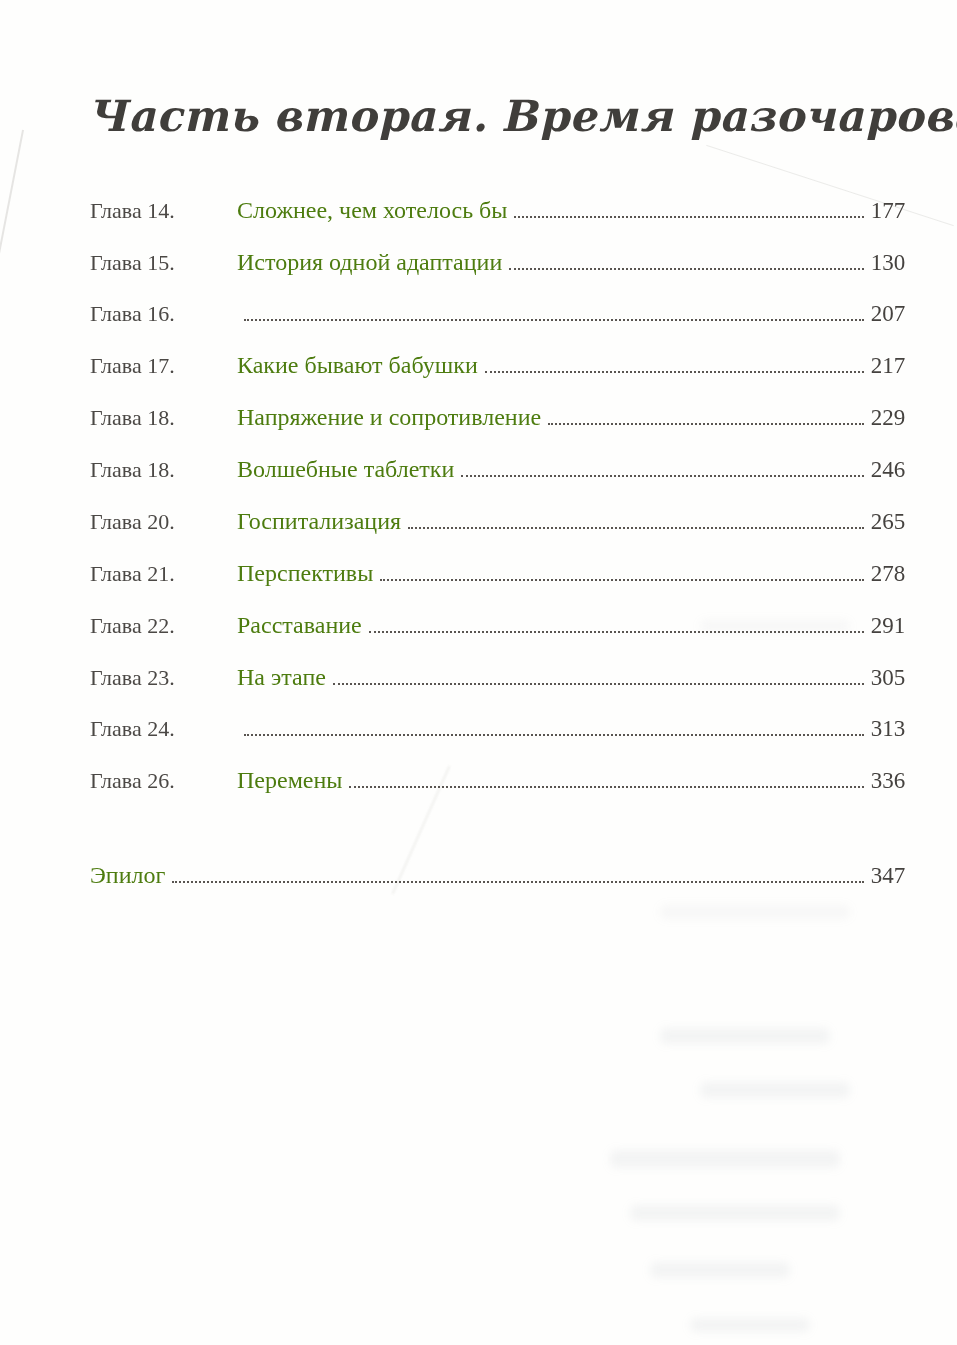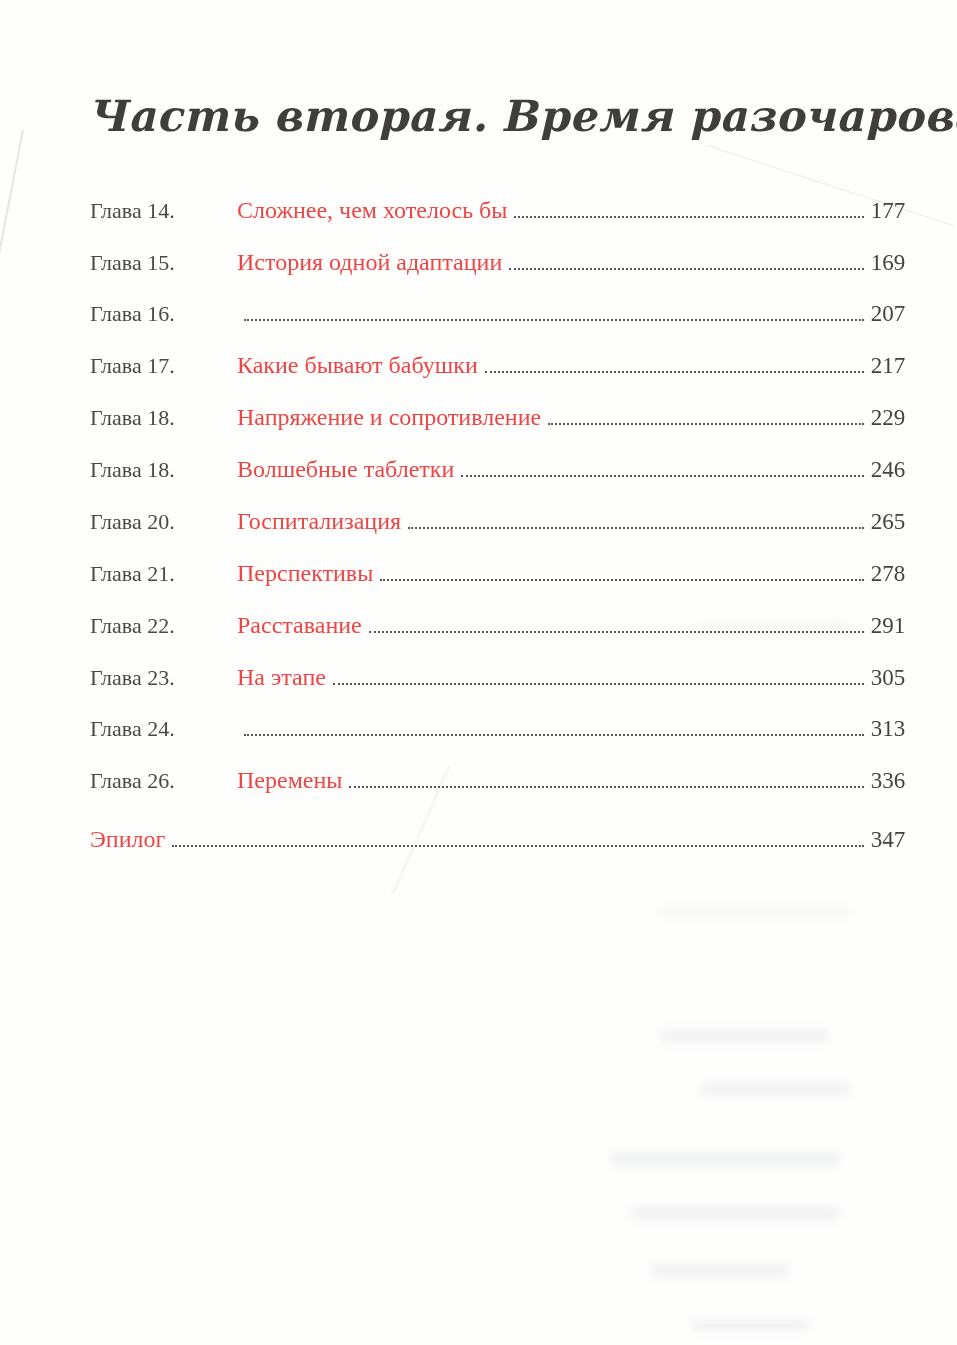--- a/index.html
+++ b/index.html
@@ -53,36 +53,36 @@
     white-space: nowrap;
   }
   .toc-label {
     width: 147px;
     flex-shrink: 0;
     font-size: 22px;
     color: #4b4845;
   }
   .toc-title {
     font-size: 24px;
-    color: #ef4444;
+    color: #4d7c0f;
   }
   .toc-dots {
     flex: 1;
     border-bottom: 2.5px dotted #595551;
     margin: 0 3px 2px 7px;
     min-width: 20px;
   }
   .toc-page {
     font-size: 23px;
     color: #45423f;
     text-align: center;
     min-width: 42px;
   }
   .toc-row.epilogue {
-    margin-top: 28px;
+    margin-top: 64px;
   }
   .toc-row.epilogue .toc-title {
     font-size: 24px;
   }
   
   .artifact {
     position: absolute;
     z-index: 1;
     pointer-events: none;
   }
@@ -152,21 +152,21 @@
     <span class="toc-label">Глава 14.</span>
     <span class="toc-title">Сложнее, чем хотелось бы</span>
     <span class="toc-dots"></span>
     <span class="toc-page">177</span>
   </div>
 
   <div class="toc-row">
     <span class="toc-label">Глава 15.</span>
     <span class="toc-title">История одной адаптации</span>
     <span class="toc-dots"></span>
-    <span class="toc-page">169</span>
+    <span class="toc-page">130</span>
   </div>
 
   <div class="toc-row">
     <span class="toc-label">Глава 16.</span>
     <span class="toc-dots"></span>
     <span class="toc-page">207</span>
   </div>
 
   <div class="toc-row">
     <span class="toc-label">Глава 17.</span>

